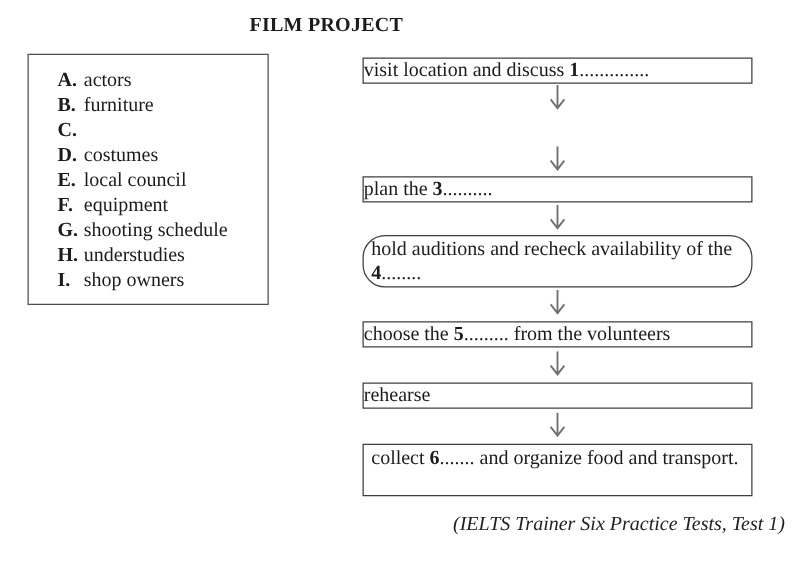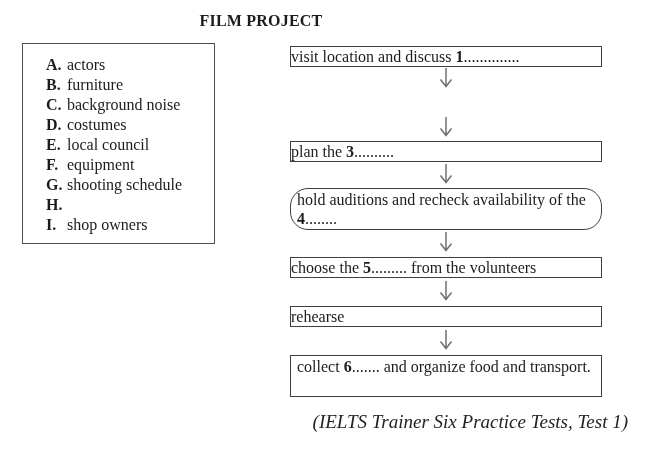--- a/index.html
+++ b/index.html
@@ -74,21 +74,21 @@
   #ar2 { top: 117px; }
   #ar3 { top: 164px; }
   #ar4 { top: 232px; }
   #ar5 { top: 281px; }
   #ar6 { top: 330px; }
   .citation {
     position: absolute;
     top: 411px;
     right: 17px;
     font-style: italic;
-    font-size: 19px;
+    font-size: 16px;
     color: #222222;
   }
 </style>
 </head>
 <body>
 
 <div class="page">
 
   <div class="title">FILM PROJECT</div>
 
@@ -96,40 +96,40 @@
     <div class="opt">
       <span class="letter">A.</span>
       <span class="label">actors</span>
     </div>
     <div class="opt">
       <span class="letter">B.</span>
       <span class="label">furniture</span>
     </div>
     <div class="opt">
       <span class="letter">C.</span>
-      <span class="label">background noise</span>
     </div>
     <div class="opt">
       <span class="letter">D.</span>
       <span class="label">costumes</span>
     </div>
     <div class="opt">
       <span class="letter">E.</span>
       <span class="label">local council</span>
     </div>
     <div class="opt">
       <span class="letter">F.</span>
       <span class="label">equipment</span>
     </div>
     <div class="opt">
       <span class="letter">G.</span>
       <span class="label">shooting schedule</span>
     </div>
     <div class="opt">
       <span class="letter">H.</span>
+      <span class="label">understudies</span>
     </div>
     <div class="opt">
       <span class="letter">I.</span>
       <span class="label">shop owners</span>
     </div>
   </div>
 
   <div class="fbox" id="fb1">
     <span>visit location and discuss </span><b>1</b><span>..............</span><span></span>
   </div>

